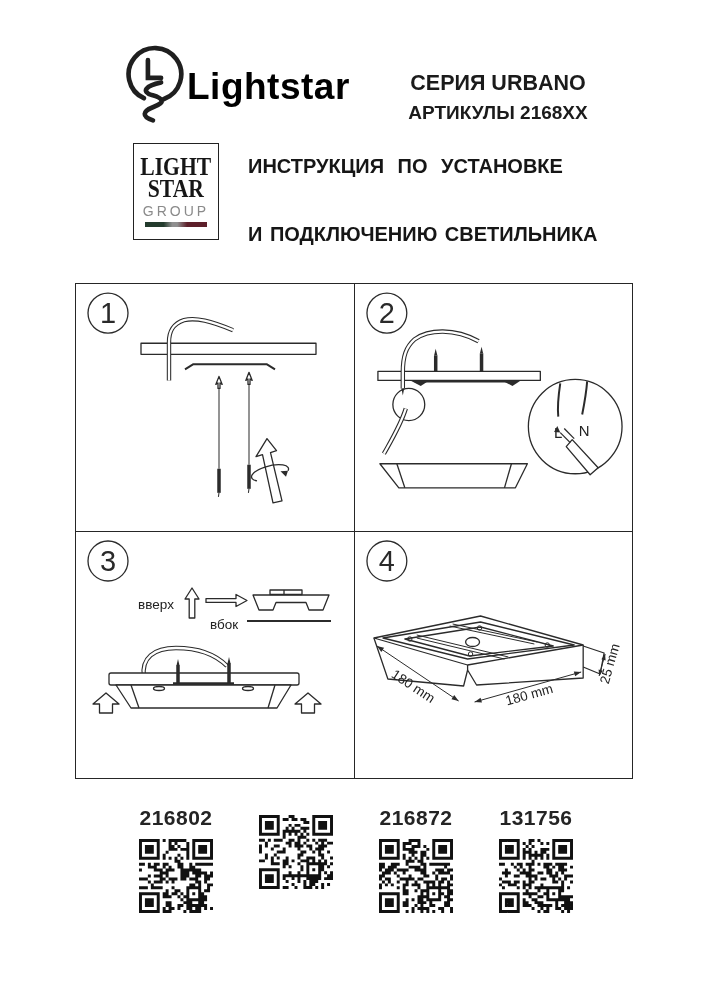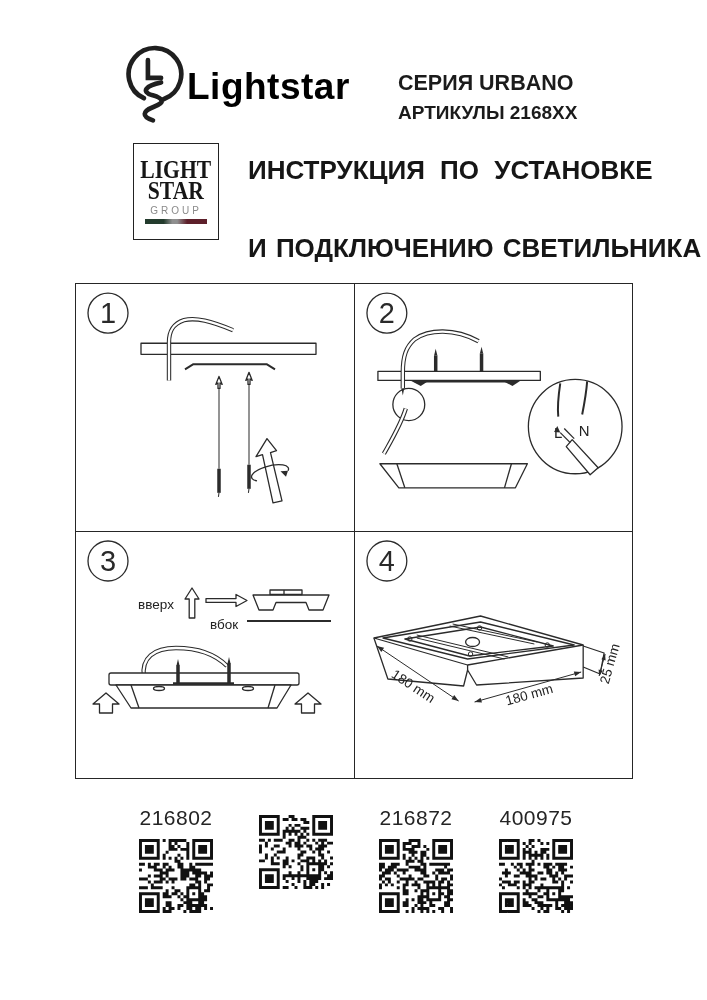--- a/index.html
+++ b/index.html
@@ -2,33 +2,33 @@
 <html><head>
 <meta charset="utf-8">
 <style>
   html,body{margin:0;padding:0;}
   body{width:707px;height:1000px;background:#fff;position:relative;overflow:hidden;
        font-family:"Liberation Sans",sans-serif;color:#1c1c1c;}
   .abs{position:absolute;}
 
   
   .brand-word{font-size:37px;font-weight:bold;letter-spacing:.5px;color:#000000;}
-  .series{width:200px;text-align:left;font-weight:bold;color:#1b1b1b;}
+  .series{width:200px;text-align:center;font-weight:bold;color:#1b1b1b;}
   .series .l1{font-size:21.5px;line-height:1.0;}
   .series .l2{font-size:19px;margin-top:7px;}
 
   .groupbox{width:84px;height:95px;border:1.5px solid #222;background:#fff;
             display:flex;flex-direction:column;align-items:center;justify-content:center;}
   .groupbox .w{font-family:"Liberation Serif",serif;font-weight:bold;font-size:23px;
                line-height:.92;color:#161616;transform:scale(.94,1.12);}
-  .groupbox .g{font-size:10px;letter-spacing:3px;color:#8a8a8a;margin-top:4px;}
+  .groupbox .g{font-size:14px;letter-spacing:3px;color:#8a8a8a;margin-top:4px;}
   .groupbox .flag{width:62px;height:5px;margin-top:3px;
      background:linear-gradient(90deg,#233b2d 0 30%,#8f8f8f 44% 52%,#5d1f2a 68% 100%);}
 
-  .maintitle{width:350px;font-weight:bold;font-size:26px;line-height:1.6;color:#161616;}
+  .maintitle{width:350px;font-weight:bold;font-size:20px;line-height:1.6;color:#161616;}
   .maintitle .t1{word-spacing:8px;white-space:nowrap;}
   .maintitle .t2{word-spacing:2px;white-space:nowrap;margin-top:36px;}
 
   
   .grid{left:75px;top:283px;width:556px;height:494px;border:1.5px solid #262626;
         display:grid;grid-template-columns:1fr 1fr;grid-template-rows:1fr 1fr;}
   .cell{position:relative;}
   .cell.b-l{border-left:1.5px solid #262626;}
   .cell.b-t{border-top:1.5px solid #262626;}
   .cell svg{position:absolute;inset:0;width:100%;height:100%;}
@@ -43,21 +43,21 @@
   .diag .co{stroke-width:4.4;}
   .diag .ci{stroke:#fff;stroke-width:2.3;}
   .diag text{stroke:none;fill:#222;font-family:"Liberation Sans",sans-serif;}
   .diag text.num{font-size:29px;fill:#2a2a2a;}
   .diag text.lbl{font-size:13.5px;}
   .diag text.term{font-size:15px;}
   .diag text.dim{font-size:13.5px;}
 
   
   .article{width:120px;text-align:center;}
-  .article .code{font-size:21px;font-weight:400;color:#242424;letter-spacing:.5px;}
+  .article .code{font-size:21px;font-weight:700;color:#242424;letter-spacing:.5px;}
   .article svg{margin-top:9px;width:74px;height:74px;}
 </style>
 </head>
 <body>
 
 <svg class="abs" style="left:124px;top:44px;width:62px;height:86px;" viewBox="0 0 60 85">
   <g fill="none" stroke="#1f1f1f" stroke-width="4.6" stroke-linecap="round">
     <path d="M 38.9 54.4 A 26 26 0 1 0 19 53.6"></path>
     <path d="M 23 16 L 23 33.5 L 36 33.5"></path>
     <path d="M 36 38 C 21 41, 16 47, 27 50.5 C 39 54, 40 58, 29 62 C 17 66.5, 17 72, 28 75.5"></path>
@@ -238,17 +238,17 @@
       <path d="M0 0h3v3h-3zM3 0h3v3h-3zM6 0h3v3h-3zM9 0h3v3h-3zM12 0h3v3h-3zM15 0h3v3h-3zM18 0h3v3h-3zM30 0h3v3h-3zM33 0h3v3h-3zM54 0h3v3h-3zM57 0h3v3h-3zM60 0h3v3h-3zM63 0h3v3h-3zM66 0h3v3h-3zM69 0h3v3h-3zM72 0h3v3h-3zM0 3h3v3h-3zM18 3h3v3h-3zM24 3h3v3h-3zM27 3h3v3h-3zM33 3h3v3h-3zM36 3h3v3h-3zM42 3h3v3h-3zM45 3h3v3h-3zM54 3h3v3h-3zM72 3h3v3h-3zM0 6h3v3h-3zM6 6h3v3h-3zM9 6h3v3h-3zM12 6h3v3h-3zM18 6h3v3h-3zM45 6h3v3h-3zM48 6h3v3h-3zM54 6h3v3h-3zM60 6h3v3h-3zM63 6h3v3h-3zM66 6h3v3h-3zM72 6h3v3h-3zM0 9h3v3h-3zM6 9h3v3h-3zM9 9h3v3h-3zM12 9h3v3h-3zM18 9h3v3h-3zM30 9h3v3h-3zM36 9h3v3h-3zM39 9h3v3h-3zM54 9h3v3h-3zM60 9h3v3h-3zM63 9h3v3h-3zM66 9h3v3h-3zM72 9h3v3h-3zM0 12h3v3h-3zM6 12h3v3h-3zM9 12h3v3h-3zM12 12h3v3h-3zM18 12h3v3h-3zM27 12h3v3h-3zM33 12h3v3h-3zM42 12h3v3h-3zM45 12h3v3h-3zM48 12h3v3h-3zM54 12h3v3h-3zM60 12h3v3h-3zM63 12h3v3h-3zM66 12h3v3h-3zM72 12h3v3h-3zM0 15h3v3h-3zM18 15h3v3h-3zM24 15h3v3h-3zM27 15h3v3h-3zM30 15h3v3h-3zM33 15h3v3h-3zM36 15h3v3h-3zM39 15h3v3h-3zM45 15h3v3h-3zM54 15h3v3h-3zM72 15h3v3h-3zM0 18h3v3h-3zM3 18h3v3h-3zM6 18h3v3h-3zM9 18h3v3h-3zM12 18h3v3h-3zM15 18h3v3h-3zM18 18h3v3h-3zM24 18h3v3h-3zM30 18h3v3h-3zM36 18h3v3h-3zM42 18h3v3h-3zM48 18h3v3h-3zM54 18h3v3h-3zM57 18h3v3h-3zM60 18h3v3h-3zM63 18h3v3h-3zM66 18h3v3h-3zM69 18h3v3h-3zM72 18h3v3h-3zM24 21h3v3h-3zM39 21h3v3h-3zM42 21h3v3h-3zM45 21h3v3h-3zM0 24h3v3h-3zM3 24h3v3h-3zM9 24h3v3h-3zM15 24h3v3h-3zM18 24h3v3h-3zM21 24h3v3h-3zM30 24h3v3h-3zM33 24h3v3h-3zM39 24h3v3h-3zM48 24h3v3h-3zM54 24h3v3h-3zM60 24h3v3h-3zM63 24h3v3h-3zM66 24h3v3h-3zM6 27h3v3h-3zM27 27h3v3h-3zM30 27h3v3h-3zM36 27h3v3h-3zM39 27h3v3h-3zM45 27h3v3h-3zM57 27h3v3h-3zM63 27h3v3h-3zM69 27h3v3h-3zM72 27h3v3h-3zM0 30h3v3h-3zM6 30h3v3h-3zM15 30h3v3h-3zM18 30h3v3h-3zM30 30h3v3h-3zM36 30h3v3h-3zM39 30h3v3h-3zM42 30h3v3h-3zM48 30h3v3h-3zM51 30h3v3h-3zM60 30h3v3h-3zM63 30h3v3h-3zM66 30h3v3h-3zM0 33h3v3h-3zM12 33h3v3h-3zM24 33h3v3h-3zM39 33h3v3h-3zM51 33h3v3h-3zM57 33h3v3h-3zM60 33h3v3h-3zM63 33h3v3h-3zM0 36h3v3h-3zM18 36h3v3h-3zM21 36h3v3h-3zM24 36h3v3h-3zM42 36h3v3h-3zM45 36h3v3h-3zM54 36h3v3h-3zM60 36h3v3h-3zM69 36h3v3h-3zM6 39h3v3h-3zM15 39h3v3h-3zM39 39h3v3h-3zM42 39h3v3h-3zM60 39h3v3h-3zM63 39h3v3h-3zM6 42h3v3h-3zM12 42h3v3h-3zM18 42h3v3h-3zM27 42h3v3h-3zM39 42h3v3h-3zM48 42h3v3h-3zM51 42h3v3h-3zM54 42h3v3h-3zM63 42h3v3h-3zM72 42h3v3h-3zM0 45h3v3h-3zM3 45h3v3h-3zM12 45h3v3h-3zM24 45h3v3h-3zM27 45h3v3h-3zM33 45h3v3h-3zM42 45h3v3h-3zM45 45h3v3h-3zM48 45h3v3h-3zM54 45h3v3h-3zM60 45h3v3h-3zM66 45h3v3h-3zM12 48h3v3h-3zM15 48h3v3h-3zM18 48h3v3h-3zM24 48h3v3h-3zM27 48h3v3h-3zM39 48h3v3h-3zM48 48h3v3h-3zM51 48h3v3h-3zM54 48h3v3h-3zM57 48h3v3h-3zM60 48h3v3h-3zM63 48h3v3h-3zM66 48h3v3h-3zM72 48h3v3h-3zM24 51h3v3h-3zM30 51h3v3h-3zM42 51h3v3h-3zM48 51h3v3h-3zM60 51h3v3h-3zM63 51h3v3h-3zM69 51h3v3h-3zM0 54h3v3h-3zM3 54h3v3h-3zM6 54h3v3h-3zM9 54h3v3h-3zM12 54h3v3h-3zM15 54h3v3h-3zM18 54h3v3h-3zM42 54h3v3h-3zM48 54h3v3h-3zM54 54h3v3h-3zM60 54h3v3h-3zM63 54h3v3h-3zM0 57h3v3h-3zM18 57h3v3h-3zM30 57h3v3h-3zM39 57h3v3h-3zM48 57h3v3h-3zM60 57h3v3h-3zM66 57h3v3h-3zM72 57h3v3h-3zM0 60h3v3h-3zM6 60h3v3h-3zM9 60h3v3h-3zM12 60h3v3h-3zM18 60h3v3h-3zM24 60h3v3h-3zM27 60h3v3h-3zM30 60h3v3h-3zM33 60h3v3h-3zM36 60h3v3h-3zM39 60h3v3h-3zM42 60h3v3h-3zM45 60h3v3h-3zM48 60h3v3h-3zM51 60h3v3h-3zM54 60h3v3h-3zM57 60h3v3h-3zM60 60h3v3h-3zM69 60h3v3h-3zM72 60h3v3h-3zM0 63h3v3h-3zM6 63h3v3h-3zM9 63h3v3h-3zM12 63h3v3h-3zM18 63h3v3h-3zM24 63h3v3h-3zM33 63h3v3h-3zM39 63h3v3h-3zM48 63h3v3h-3zM51 63h3v3h-3zM54 63h3v3h-3zM57 63h3v3h-3zM60 63h3v3h-3zM66 63h3v3h-3zM69 63h3v3h-3zM72 63h3v3h-3zM0 66h3v3h-3zM6 66h3v3h-3zM9 66h3v3h-3zM12 66h3v3h-3zM18 66h3v3h-3zM27 66h3v3h-3zM39 66h3v3h-3zM45 66h3v3h-3zM51 66h3v3h-3zM54 66h3v3h-3zM57 66h3v3h-3zM0 69h3v3h-3zM18 69h3v3h-3zM33 69h3v3h-3zM45 69h3v3h-3zM51 69h3v3h-3zM54 69h3v3h-3zM63 69h3v3h-3zM69 69h3v3h-3zM0 72h3v3h-3zM3 72h3v3h-3zM6 72h3v3h-3zM9 72h3v3h-3zM12 72h3v3h-3zM15 72h3v3h-3zM18 72h3v3h-3zM24 72h3v3h-3zM27 72h3v3h-3zM36 72h3v3h-3zM45 72h3v3h-3zM48 72h3v3h-3zM51 72h3v3h-3zM57 72h3v3h-3zM63 72h3v3h-3z" fill="#111111"></path>
     </svg>
 </div>
 <div class="abs article" style="left:356px;top:806px;">
   <div class="code">216872</div>
   <svg viewBox="0 0 75 75">
       <path d="M0 0h3v3h-3zM3 0h3v3h-3zM6 0h3v3h-3zM9 0h3v3h-3zM12 0h3v3h-3zM15 0h3v3h-3zM18 0h3v3h-3zM30 0h3v3h-3zM33 0h3v3h-3zM36 0h3v3h-3zM39 0h3v3h-3zM54 0h3v3h-3zM57 0h3v3h-3zM60 0h3v3h-3zM63 0h3v3h-3zM66 0h3v3h-3zM69 0h3v3h-3zM72 0h3v3h-3zM0 3h3v3h-3zM18 3h3v3h-3zM24 3h3v3h-3zM27 3h3v3h-3zM30 3h3v3h-3zM39 3h3v3h-3zM54 3h3v3h-3zM72 3h3v3h-3zM0 6h3v3h-3zM6 6h3v3h-3zM9 6h3v3h-3zM12 6h3v3h-3zM18 6h3v3h-3zM24 6h3v3h-3zM33 6h3v3h-3zM36 6h3v3h-3zM39 6h3v3h-3zM45 6h3v3h-3zM54 6h3v3h-3zM60 6h3v3h-3zM63 6h3v3h-3zM66 6h3v3h-3zM72 6h3v3h-3zM0 9h3v3h-3zM6 9h3v3h-3zM9 9h3v3h-3zM12 9h3v3h-3zM18 9h3v3h-3zM24 9h3v3h-3zM27 9h3v3h-3zM30 9h3v3h-3zM33 9h3v3h-3zM48 9h3v3h-3zM54 9h3v3h-3zM60 9h3v3h-3zM63 9h3v3h-3zM66 9h3v3h-3zM72 9h3v3h-3zM0 12h3v3h-3zM6 12h3v3h-3zM9 12h3v3h-3zM12 12h3v3h-3zM18 12h3v3h-3zM30 12h3v3h-3zM33 12h3v3h-3zM36 12h3v3h-3zM42 12h3v3h-3zM45 12h3v3h-3zM54 12h3v3h-3zM60 12h3v3h-3zM63 12h3v3h-3zM66 12h3v3h-3zM72 12h3v3h-3zM0 15h3v3h-3zM18 15h3v3h-3zM24 15h3v3h-3zM33 15h3v3h-3zM42 15h3v3h-3zM45 15h3v3h-3zM54 15h3v3h-3zM72 15h3v3h-3zM0 18h3v3h-3zM3 18h3v3h-3zM6 18h3v3h-3zM9 18h3v3h-3zM12 18h3v3h-3zM15 18h3v3h-3zM18 18h3v3h-3zM24 18h3v3h-3zM30 18h3v3h-3zM36 18h3v3h-3zM42 18h3v3h-3zM48 18h3v3h-3zM54 18h3v3h-3zM57 18h3v3h-3zM60 18h3v3h-3zM63 18h3v3h-3zM66 18h3v3h-3zM69 18h3v3h-3zM72 18h3v3h-3zM27 21h3v3h-3zM30 21h3v3h-3zM33 21h3v3h-3zM39 21h3v3h-3zM42 21h3v3h-3zM0 24h3v3h-3zM3 24h3v3h-3zM12 24h3v3h-3zM15 24h3v3h-3zM18 24h3v3h-3zM27 24h3v3h-3zM42 24h3v3h-3zM45 24h3v3h-3zM51 24h3v3h-3zM54 24h3v3h-3zM57 24h3v3h-3zM60 24h3v3h-3zM63 24h3v3h-3zM66 24h3v3h-3zM69 24h3v3h-3zM0 27h3v3h-3zM3 27h3v3h-3zM9 27h3v3h-3zM12 27h3v3h-3zM15 27h3v3h-3zM30 27h3v3h-3zM33 27h3v3h-3zM36 27h3v3h-3zM39 27h3v3h-3zM45 27h3v3h-3zM66 27h3v3h-3zM0 30h3v3h-3zM6 30h3v3h-3zM9 30h3v3h-3zM12 30h3v3h-3zM18 30h3v3h-3zM21 30h3v3h-3zM24 30h3v3h-3zM27 30h3v3h-3zM36 30h3v3h-3zM39 30h3v3h-3zM42 30h3v3h-3zM45 30h3v3h-3zM57 30h3v3h-3zM60 30h3v3h-3zM63 30h3v3h-3zM69 30h3v3h-3zM72 30h3v3h-3zM3 33h3v3h-3zM6 33h3v3h-3zM9 33h3v3h-3zM15 33h3v3h-3zM24 33h3v3h-3zM42 33h3v3h-3zM45 33h3v3h-3zM54 33h3v3h-3zM60 33h3v3h-3zM63 33h3v3h-3zM66 33h3v3h-3zM69 33h3v3h-3zM0 36h3v3h-3zM3 36h3v3h-3zM18 36h3v3h-3zM30 36h3v3h-3zM45 36h3v3h-3zM48 36h3v3h-3zM57 36h3v3h-3zM72 36h3v3h-3zM0 39h3v3h-3zM6 39h3v3h-3zM9 39h3v3h-3zM21 39h3v3h-3zM24 39h3v3h-3zM27 39h3v3h-3zM30 39h3v3h-3zM33 39h3v3h-3zM39 39h3v3h-3zM42 39h3v3h-3zM57 39h3v3h-3zM63 39h3v3h-3zM66 39h3v3h-3zM72 39h3v3h-3zM3 42h3v3h-3zM9 42h3v3h-3zM18 42h3v3h-3zM27 42h3v3h-3zM36 42h3v3h-3zM45 42h3v3h-3zM48 42h3v3h-3zM51 42h3v3h-3zM54 42h3v3h-3zM60 42h3v3h-3zM63 42h3v3h-3zM69 42h3v3h-3zM0 45h3v3h-3zM6 45h3v3h-3zM12 45h3v3h-3zM24 45h3v3h-3zM27 45h3v3h-3zM33 45h3v3h-3zM36 45h3v3h-3zM39 45h3v3h-3zM48 45h3v3h-3zM54 45h3v3h-3zM60 45h3v3h-3zM69 45h3v3h-3zM72 45h3v3h-3zM0 48h3v3h-3zM18 48h3v3h-3zM24 48h3v3h-3zM39 48h3v3h-3zM48 48h3v3h-3zM51 48h3v3h-3zM54 48h3v3h-3zM57 48h3v3h-3zM60 48h3v3h-3zM63 48h3v3h-3zM66 48h3v3h-3zM69 48h3v3h-3zM24 51h3v3h-3zM27 51h3v3h-3zM36 51h3v3h-3zM42 51h3v3h-3zM45 51h3v3h-3zM48 51h3v3h-3zM60 51h3v3h-3zM69 51h3v3h-3zM72 51h3v3h-3zM0 54h3v3h-3zM3 54h3v3h-3zM6 54h3v3h-3zM9 54h3v3h-3zM12 54h3v3h-3zM15 54h3v3h-3zM18 54h3v3h-3zM24 54h3v3h-3zM27 54h3v3h-3zM42 54h3v3h-3zM48 54h3v3h-3zM54 54h3v3h-3zM60 54h3v3h-3zM63 54h3v3h-3zM69 54h3v3h-3zM72 54h3v3h-3zM0 57h3v3h-3zM18 57h3v3h-3zM39 57h3v3h-3zM42 57h3v3h-3zM45 57h3v3h-3zM48 57h3v3h-3zM60 57h3v3h-3zM66 57h3v3h-3zM69 57h3v3h-3zM0 60h3v3h-3zM6 60h3v3h-3zM9 60h3v3h-3zM12 60h3v3h-3zM18 60h3v3h-3zM27 60h3v3h-3zM33 60h3v3h-3zM39 60h3v3h-3zM42 60h3v3h-3zM48 60h3v3h-3zM51 60h3v3h-3zM54 60h3v3h-3zM57 60h3v3h-3zM60 60h3v3h-3zM69 60h3v3h-3zM72 60h3v3h-3zM0 63h3v3h-3zM6 63h3v3h-3zM9 63h3v3h-3zM12 63h3v3h-3zM18 63h3v3h-3zM24 63h3v3h-3zM27 63h3v3h-3zM39 63h3v3h-3zM42 63h3v3h-3zM45 63h3v3h-3zM51 63h3v3h-3zM66 63h3v3h-3zM69 63h3v3h-3zM0 66h3v3h-3zM6 66h3v3h-3zM9 66h3v3h-3zM12 66h3v3h-3zM18 66h3v3h-3zM24 66h3v3h-3zM27 66h3v3h-3zM36 66h3v3h-3zM42 66h3v3h-3zM51 66h3v3h-3zM54 66h3v3h-3zM66 66h3v3h-3zM69 66h3v3h-3zM0 69h3v3h-3zM18 69h3v3h-3zM33 69h3v3h-3zM39 69h3v3h-3zM42 69h3v3h-3zM45 69h3v3h-3zM48 69h3v3h-3zM60 69h3v3h-3zM63 69h3v3h-3zM72 69h3v3h-3zM0 72h3v3h-3zM3 72h3v3h-3zM6 72h3v3h-3zM9 72h3v3h-3zM12 72h3v3h-3zM15 72h3v3h-3zM18 72h3v3h-3zM27 72h3v3h-3zM33 72h3v3h-3zM42 72h3v3h-3zM48 72h3v3h-3zM54 72h3v3h-3zM63 72h3v3h-3zM72 72h3v3h-3z" fill="#111111"></path>
     </svg>
 </div>
 <div class="abs article" style="left:476px;top:806px;">
-  <div class="code">400975</div>
+  <div class="code">131756</div>
   <svg viewBox="0 0 75 75">
       <path d="M0 0h3v3h-3zM3 0h3v3h-3zM6 0h3v3h-3zM9 0h3v3h-3zM12 0h3v3h-3zM15 0h3v3h-3zM18 0h3v3h-3zM30 0h3v3h-3zM33 0h3v3h-3zM39 0h3v3h-3zM54 0h3v3h-3zM57 0h3v3h-3zM60 0h3v3h-3zM63 0h3v3h-3zM66 0h3v3h-3zM69 0h3v3h-3zM72 0h3v3h-3zM0 3h3v3h-3zM18 3h3v3h-3zM24 3h3v3h-3zM30 3h3v3h-3zM42 3h3v3h-3zM48 3h3v3h-3zM54 3h3v3h-3zM72 3h3v3h-3zM0 6h3v3h-3zM6 6h3v3h-3zM9 6h3v3h-3zM12 6h3v3h-3zM18 6h3v3h-3zM27 6h3v3h-3zM33 6h3v3h-3zM54 6h3v3h-3zM60 6h3v3h-3zM63 6h3v3h-3zM66 6h3v3h-3zM72 6h3v3h-3zM0 9h3v3h-3zM6 9h3v3h-3zM9 9h3v3h-3zM12 9h3v3h-3zM18 9h3v3h-3zM24 9h3v3h-3zM30 9h3v3h-3zM42 9h3v3h-3zM45 9h3v3h-3zM48 9h3v3h-3zM54 9h3v3h-3zM60 9h3v3h-3zM63 9h3v3h-3zM66 9h3v3h-3zM72 9h3v3h-3zM0 12h3v3h-3zM6 12h3v3h-3zM9 12h3v3h-3zM12 12h3v3h-3zM18 12h3v3h-3zM24 12h3v3h-3zM27 12h3v3h-3zM30 12h3v3h-3zM36 12h3v3h-3zM42 12h3v3h-3zM45 12h3v3h-3zM54 12h3v3h-3zM60 12h3v3h-3zM63 12h3v3h-3zM66 12h3v3h-3zM72 12h3v3h-3zM0 15h3v3h-3zM18 15h3v3h-3zM24 15h3v3h-3zM30 15h3v3h-3zM33 15h3v3h-3zM36 15h3v3h-3zM39 15h3v3h-3zM42 15h3v3h-3zM48 15h3v3h-3zM54 15h3v3h-3zM72 15h3v3h-3zM0 18h3v3h-3zM3 18h3v3h-3zM6 18h3v3h-3zM9 18h3v3h-3zM12 18h3v3h-3zM15 18h3v3h-3zM18 18h3v3h-3zM24 18h3v3h-3zM30 18h3v3h-3zM36 18h3v3h-3zM42 18h3v3h-3zM48 18h3v3h-3zM54 18h3v3h-3zM57 18h3v3h-3zM60 18h3v3h-3zM63 18h3v3h-3zM66 18h3v3h-3zM69 18h3v3h-3zM72 18h3v3h-3zM33 21h3v3h-3zM0 24h3v3h-3zM3 24h3v3h-3zM12 24h3v3h-3zM18 24h3v3h-3zM21 24h3v3h-3zM27 24h3v3h-3zM30 24h3v3h-3zM33 24h3v3h-3zM39 24h3v3h-3zM45 24h3v3h-3zM48 24h3v3h-3zM51 24h3v3h-3zM57 24h3v3h-3zM60 24h3v3h-3zM63 24h3v3h-3zM66 24h3v3h-3zM15 27h3v3h-3zM21 27h3v3h-3zM30 27h3v3h-3zM45 27h3v3h-3zM48 27h3v3h-3zM54 27h3v3h-3zM60 27h3v3h-3zM63 27h3v3h-3zM72 27h3v3h-3zM6 30h3v3h-3zM18 30h3v3h-3zM24 30h3v3h-3zM30 30h3v3h-3zM33 30h3v3h-3zM48 30h3v3h-3zM51 30h3v3h-3zM60 30h3v3h-3zM63 30h3v3h-3zM66 30h3v3h-3zM3 33h3v3h-3zM6 33h3v3h-3zM9 33h3v3h-3zM21 33h3v3h-3zM24 33h3v3h-3zM27 33h3v3h-3zM30 33h3v3h-3zM39 33h3v3h-3zM42 33h3v3h-3zM48 33h3v3h-3zM51 33h3v3h-3zM57 33h3v3h-3zM63 33h3v3h-3zM6 36h3v3h-3zM15 36h3v3h-3zM18 36h3v3h-3zM27 36h3v3h-3zM30 36h3v3h-3zM33 36h3v3h-3zM36 36h3v3h-3zM51 36h3v3h-3zM54 36h3v3h-3zM57 36h3v3h-3zM66 36h3v3h-3zM69 36h3v3h-3zM72 36h3v3h-3zM0 39h3v3h-3zM30 39h3v3h-3zM36 39h3v3h-3zM42 39h3v3h-3zM45 39h3v3h-3zM54 39h3v3h-3zM60 39h3v3h-3zM66 39h3v3h-3zM3 42h3v3h-3zM6 42h3v3h-3zM9 42h3v3h-3zM15 42h3v3h-3zM18 42h3v3h-3zM24 42h3v3h-3zM30 42h3v3h-3zM33 42h3v3h-3zM54 42h3v3h-3zM57 42h3v3h-3zM63 42h3v3h-3zM72 42h3v3h-3zM0 45h3v3h-3zM9 45h3v3h-3zM12 45h3v3h-3zM15 45h3v3h-3zM24 45h3v3h-3zM27 45h3v3h-3zM30 45h3v3h-3zM42 45h3v3h-3zM63 45h3v3h-3zM3 48h3v3h-3zM18 48h3v3h-3zM24 48h3v3h-3zM30 48h3v3h-3zM36 48h3v3h-3zM39 48h3v3h-3zM42 48h3v3h-3zM45 48h3v3h-3zM48 48h3v3h-3zM51 48h3v3h-3zM54 48h3v3h-3zM57 48h3v3h-3zM60 48h3v3h-3zM63 48h3v3h-3zM69 48h3v3h-3zM27 51h3v3h-3zM39 51h3v3h-3zM48 51h3v3h-3zM60 51h3v3h-3zM63 51h3v3h-3zM0 54h3v3h-3zM3 54h3v3h-3zM6 54h3v3h-3zM9 54h3v3h-3zM12 54h3v3h-3zM15 54h3v3h-3zM18 54h3v3h-3zM24 54h3v3h-3zM27 54h3v3h-3zM30 54h3v3h-3zM33 54h3v3h-3zM36 54h3v3h-3zM45 54h3v3h-3zM48 54h3v3h-3zM54 54h3v3h-3zM60 54h3v3h-3zM0 57h3v3h-3zM18 57h3v3h-3zM30 57h3v3h-3zM39 57h3v3h-3zM42 57h3v3h-3zM48 57h3v3h-3zM60 57h3v3h-3zM63 57h3v3h-3zM66 57h3v3h-3zM69 57h3v3h-3zM72 57h3v3h-3zM0 60h3v3h-3zM6 60h3v3h-3zM9 60h3v3h-3zM12 60h3v3h-3zM18 60h3v3h-3zM24 60h3v3h-3zM33 60h3v3h-3zM36 60h3v3h-3zM48 60h3v3h-3zM51 60h3v3h-3zM54 60h3v3h-3zM57 60h3v3h-3zM60 60h3v3h-3zM63 60h3v3h-3zM66 60h3v3h-3zM69 60h3v3h-3zM0 63h3v3h-3zM6 63h3v3h-3zM9 63h3v3h-3zM12 63h3v3h-3zM18 63h3v3h-3zM24 63h3v3h-3zM27 63h3v3h-3zM36 63h3v3h-3zM39 63h3v3h-3zM42 63h3v3h-3zM57 63h3v3h-3zM66 63h3v3h-3zM69 63h3v3h-3zM72 63h3v3h-3zM0 66h3v3h-3zM6 66h3v3h-3zM9 66h3v3h-3zM12 66h3v3h-3zM18 66h3v3h-3zM24 66h3v3h-3zM27 66h3v3h-3zM30 66h3v3h-3zM39 66h3v3h-3zM42 66h3v3h-3zM45 66h3v3h-3zM48 66h3v3h-3zM51 66h3v3h-3zM57 66h3v3h-3zM63 66h3v3h-3zM66 66h3v3h-3zM69 66h3v3h-3zM72 66h3v3h-3zM0 69h3v3h-3zM18 69h3v3h-3zM33 69h3v3h-3zM42 69h3v3h-3zM48 69h3v3h-3zM57 69h3v3h-3zM60 69h3v3h-3zM66 69h3v3h-3zM69 69h3v3h-3zM72 69h3v3h-3zM0 72h3v3h-3zM3 72h3v3h-3zM6 72h3v3h-3zM9 72h3v3h-3zM12 72h3v3h-3zM15 72h3v3h-3zM18 72h3v3h-3zM39 72h3v3h-3zM45 72h3v3h-3zM48 72h3v3h-3zM63 72h3v3h-3zM69 72h3v3h-3z" fill="#111111"></path>
     </svg>
 </div>
 
 </body></html>

